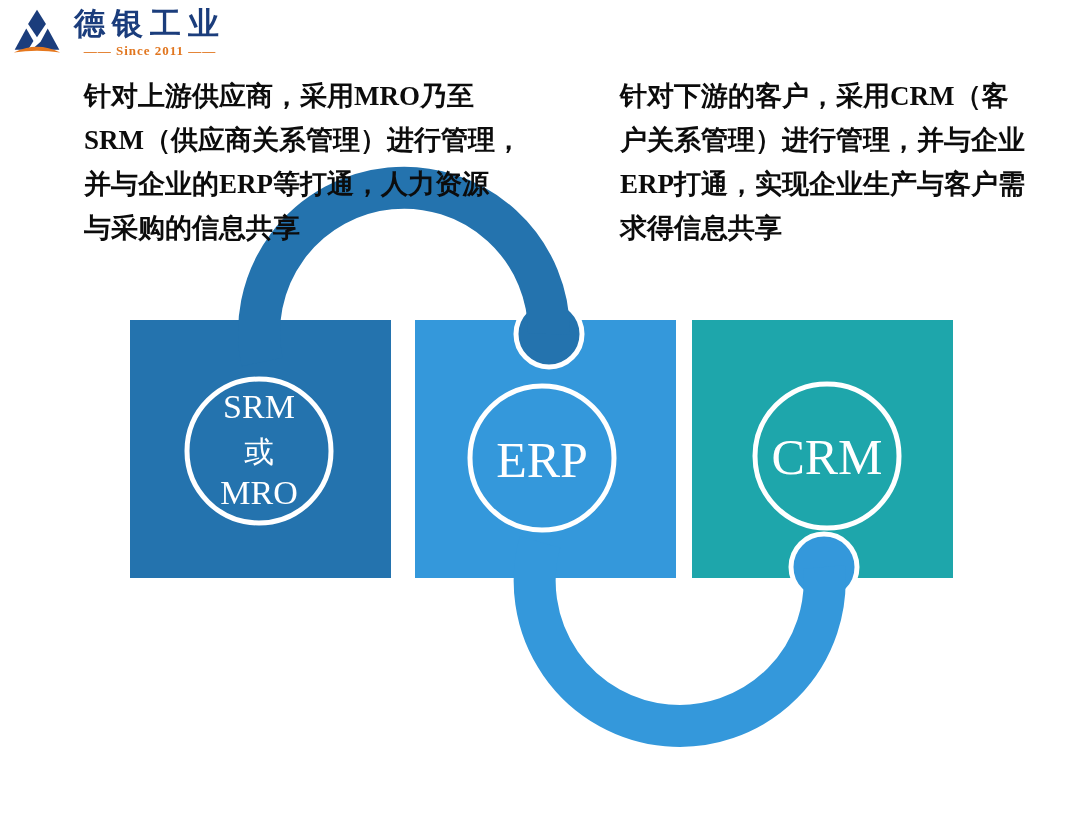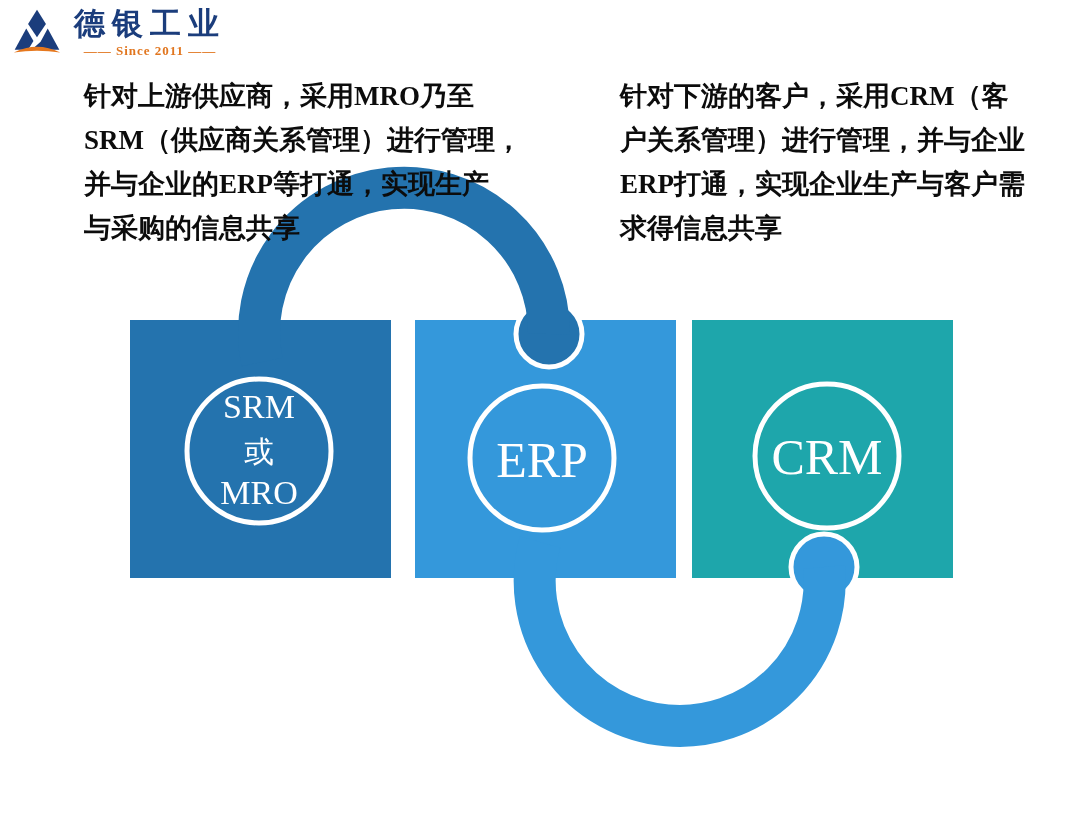--- a/index.html
+++ b/index.html
@@ -35,21 +35,21 @@
       <path d="M2 50 Q28 37 54 50 Q28 46 2 50 Z" fill="#e6781e"></path>
     </svg>
     <div class="logo-text">
       <div class="company">德银工业</div>
       <div class="since">—— Since 2011 ——</div>
     </div>
   </header>
 
   <p class="note note-upstream">针对上游供应商，采用MRO乃至
 SRM（供应商关系管理）进行管理，
-并与企业的ERP等打通，实现生产
+并与企业的ERP等打通，人力资源
 与采购的信息共享</p>
   <p class="note note-downstream">针对下游的客户，采用CRM（客
 户关系管理）进行管理，并与企业
 ERP打通，实现企业生产与客户需
 求得信息共享</p>
 
   <svg class="diagram" width="1080" height="828" viewBox="0 0 1080 828">
 
     <rect x="130" y="320" width="261" height="258" fill="#2473ae"></rect>
     <rect x="415" y="320" width="261" height="258" fill="#3498db"></rect>

